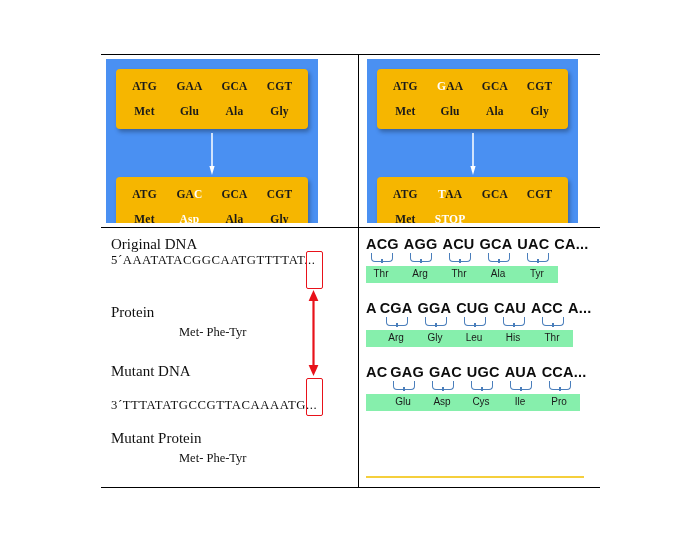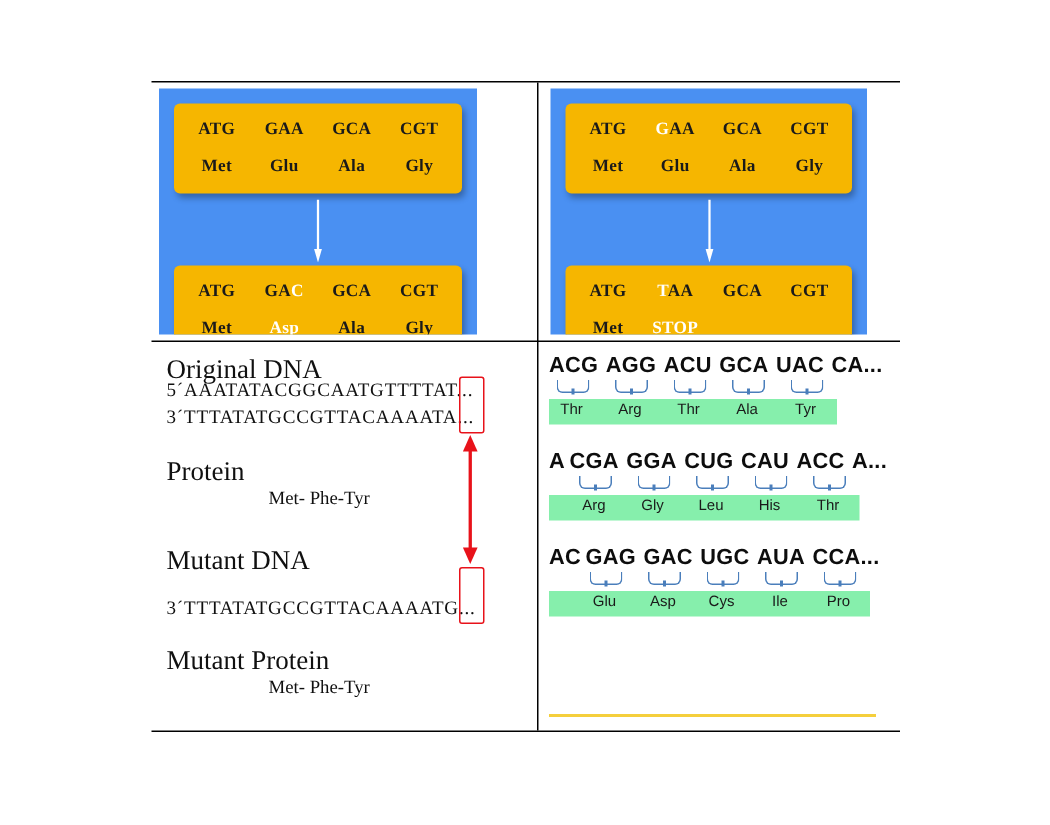--- a/index.html
+++ b/index.html
@@ -54,21 +54,21 @@
   
   .whitearrow{
     position:absolute;top:74px;left:50%;margin-left:-5px;width:10px;height:42px;
   }
 
   
   #panel-dna{
     position:absolute;left:0;top:173px;width:256px;height:258px;
     font-family:"Liberation Serif",serif;color:#101010;
   }
-  .dna-label{position:absolute;font-size:18px;white-space:nowrap;}
+  .dna-label{position:absolute;font-size:15px;white-space:nowrap;}
   .dna-seq{position:absolute;font-size:12.7px;letter-spacing:.55px;white-space:nowrap;}
   .dna-prot{position:absolute;font-size:12.5px;white-space:nowrap;}
 
   .redbox{
     position:absolute;border:1.7px solid #e8121a;border-radius:2px;
     width:15px;height:36px;
   }
   .redarrow{position:absolute;}
 
   
@@ -186,21 +186,20 @@
         <div class="cell"></div>
         <div class="cell"></div>
       </div>
     </div>
   </div>
 
   <div id="panel-dna">
 
     <div class="dna-label" style="left:10px;top:8px;">Original DNA</div>
     <div class="dna-seq" style="left:10px;top:25px;">5´AAATATACGGCAATGTTTTAT...</div>
-    <div class="dna-seq" style="left:10px;top:43px;">3´TTTATATGCCGTTACAAAATA...</div>
 
     <div class="redbox" style="left:205px;top:23px;"></div>
 
     <div class="dna-label" style="left:10px;top:76px;">Protein</div>
     <div class="dna-prot" style="left:78px;top:97px;">Met- Phe-Tyr</div>
 
     <div class="dna-label" style="left:10px;top:135px;">Mutant DNA</div>
     <div class="dna-seq" style="left:10px;top:170px;">3´TTTATATGCCGTTACAAAATG...</div>
 
     <div class="redbox" style="left:205px;top:150px;"></div>

